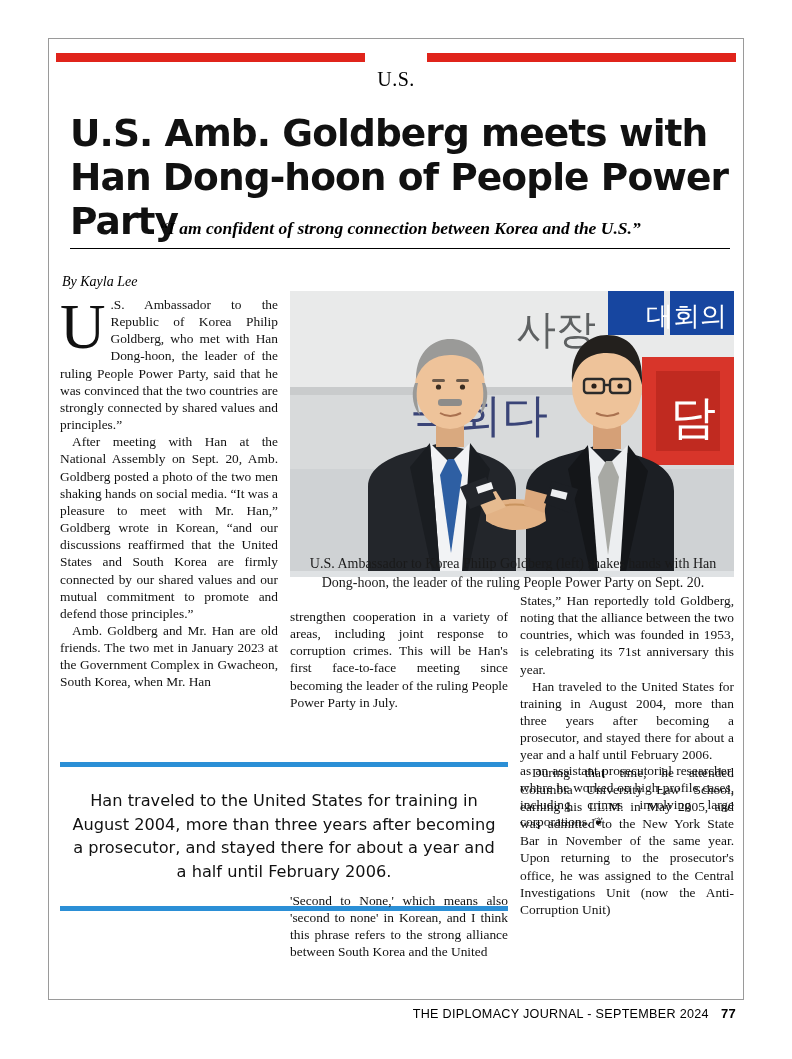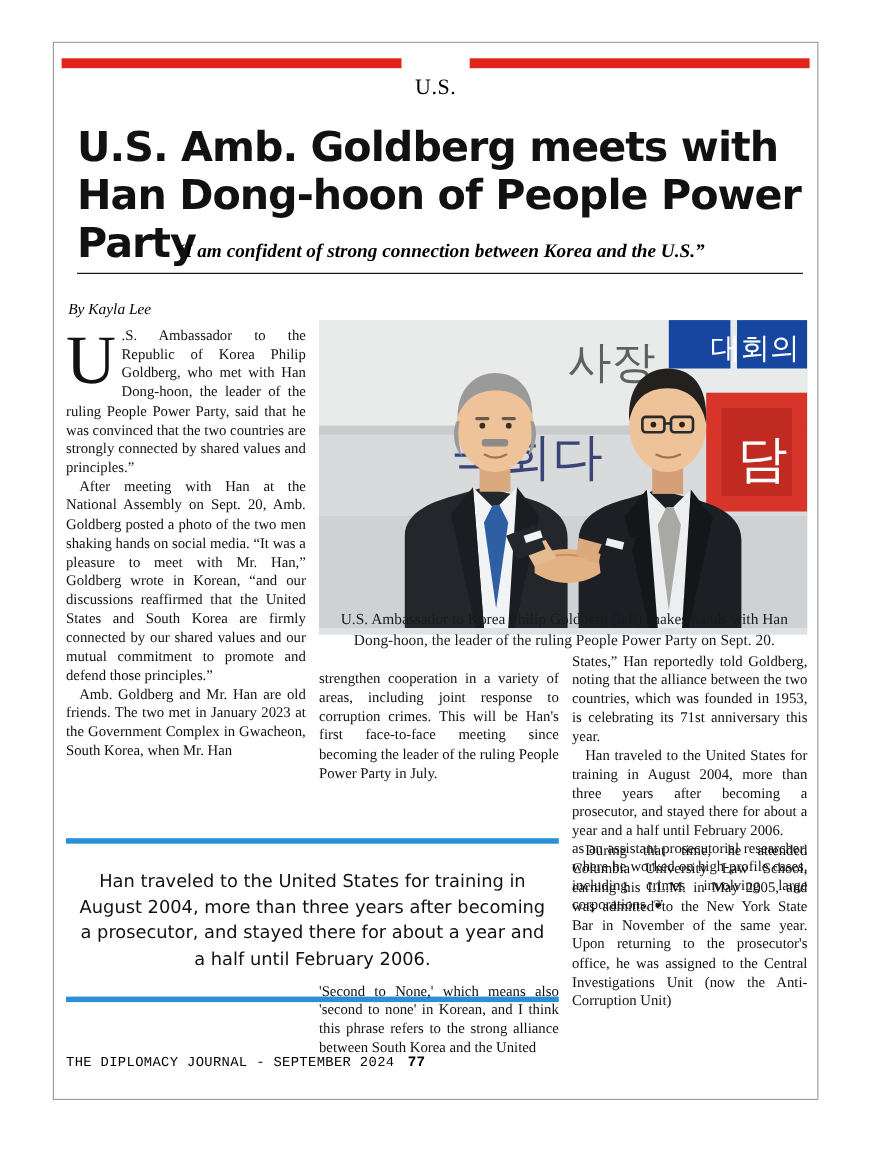--- a/index.html
+++ b/index.html
@@ -170,23 +170,24 @@
     padding: 22px 6px 22px 6px;
     color: #111;
   }
   #col1-bot { left: 60px; top: 912px; width: 218px; }
   #col2-bot { left: 290px; top: 892px; width: 218px; }
   #col3-bot { left: 520px; top: 762px; width: 214px; }
 
   .footer {
     position: absolute;
     left: 60px;
-    top: 958px;
+    top: 1006px;
     width: 676px;
-    font-family: Liberation Mono, monospace;
+    text-align: right;
+    font-family: Liberation Sans, sans-serif;
     font-size: 12.6px;
     letter-spacing: .3px;
   }
   .footer .pagenum {
     font-weight: bold;
     margin-left: 12px;
     font-size: 13px;
   }
   .endmark { font-size: 12px; }
 </style>

